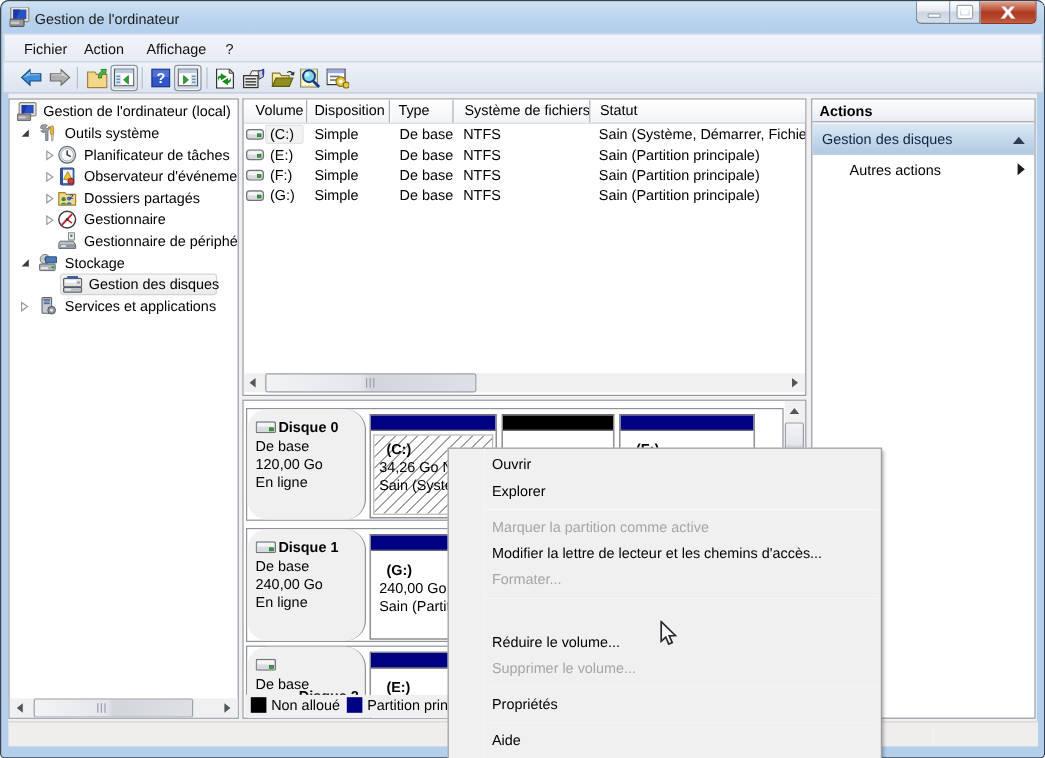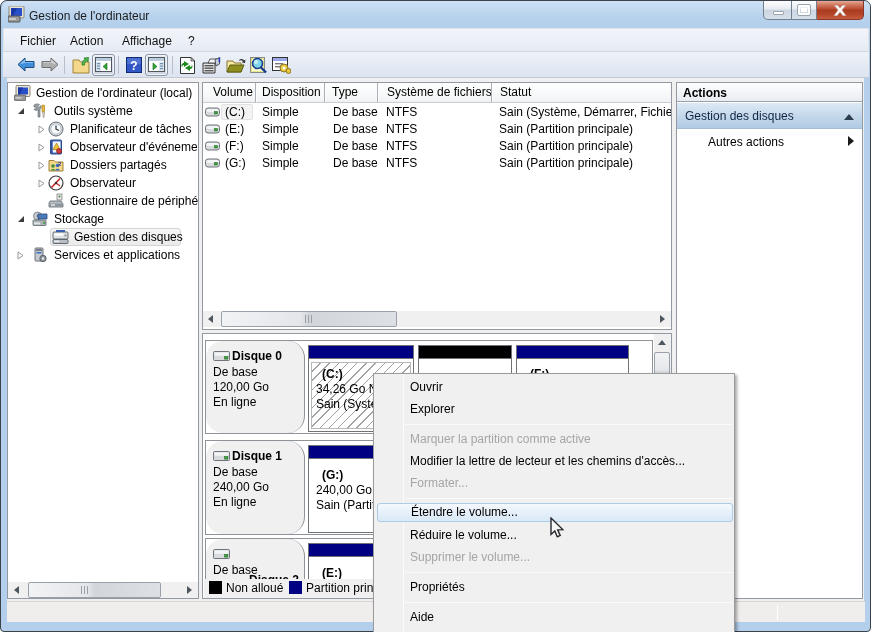--- a/index.html
+++ b/index.html
@@ -260,21 +260,21 @@
       <div class="trow" style="top:91px;">
         <svg class="twisty" style="left:28px;top:5px;" width="7" height="9" viewBox="0 0 7 9">
             <path d="M1 1 L6 4.5 L1 8 Z" fill="#fff" stroke="#9a9a9a"></path>
           </svg>
         <svg class="tico" style="left:38px;" width="16" height="16" viewBox="0 0 16 16">
           <circle cx="8" cy="8" r="7" fill="#fff" stroke="#3c3c3c" stroke-width="1.2"></circle>
           <path d="M3.5 12.5 L12 3.5" stroke="#cc2222" stroke-width="1.6"></path>
           <path d="M8 8 L12 11" stroke="#cc2222" stroke-width="1.2"></path>
           <circle cx="8" cy="8" r="1.2" fill="#333"></circle>
         </svg>
-        <span style="position:absolute;left:60px;">Observateur</span>
+        <span style="position:absolute;left:60px;">Gestionnaire</span>
       </div>
       <div class="trow" style="top:109px;">
         <svg class="tico" style="left:38px;" width="17" height="16" viewBox="0 0 17 16">
           <rect x="9" y="1" width="5" height="6" fill="#e6e6e6" stroke="#777" stroke-width="0.7"></rect>
           <circle cx="11.5" cy="3.5" r="1" fill="#3c8c3c"></circle>
           <path d="M2 8 L13 8 L15 11 L15 14 L1 14 L1 10 Z" fill="#b9bfc5" stroke="#5e646a" stroke-width="0.8"></path>
           <rect x="2" y="10.5" width="12.5" height="3" fill="#8e969e"></rect>
           <rect x="3" y="11.2" width="4" height="1.6" fill="#dde1e5"></rect>
         </svg>
         <span style="position:absolute;left:60px;">Gestionnaire de périphériques</span>
@@ -490,21 +490,20 @@
 </div>
 <div id="ctxmenu">
   <div class="gutter"></div>
   <div class="mi" style="top:2px;">Ouvrir</div>
   <div class="mi" style="top:24px;">Explorer</div>
   <div class="msep" style="top:50px;"></div>
   <div class="mi dis" style="top:54px;">Marquer la partition comme active</div>
   <div class="mi" style="top:76px;">Modifier la lettre de lecteur et les chemins d'accès...</div>
   <div class="mi dis" style="top:98px;">Formater...</div>
   <div class="msep" style="top:124px;"></div>
-  <div class="mi hl" style="top:129px;">Étendre le volume...</div>
   <div class="mi" style="top:150px;">Réduire le volume...</div>
   <div class="mi dis" style="top:172px;">Supprimer le volume...</div>
   <div class="msep" style="top:198px;"></div>
   <div class="mi" style="top:202px;">Propriétés</div>
   <div class="msep" style="top:228px;"></div>
   <div class="mi" style="top:232px;">Aide</div>
 </div>
 <svg id="cursor" class="abs" style="left:550px;top:517px;z-index:99;" width="15" height="23" viewBox="0 0 15 23">
   <path d="M1 1 L1 17.5 L4.8 14 L7.3 19.8 L10.2 18.5 L7.7 12.9 L12.8 12.6 Z" fill="#f6f6f6" stroke="#26282e" stroke-width="1.4"></path>
 </svg>

